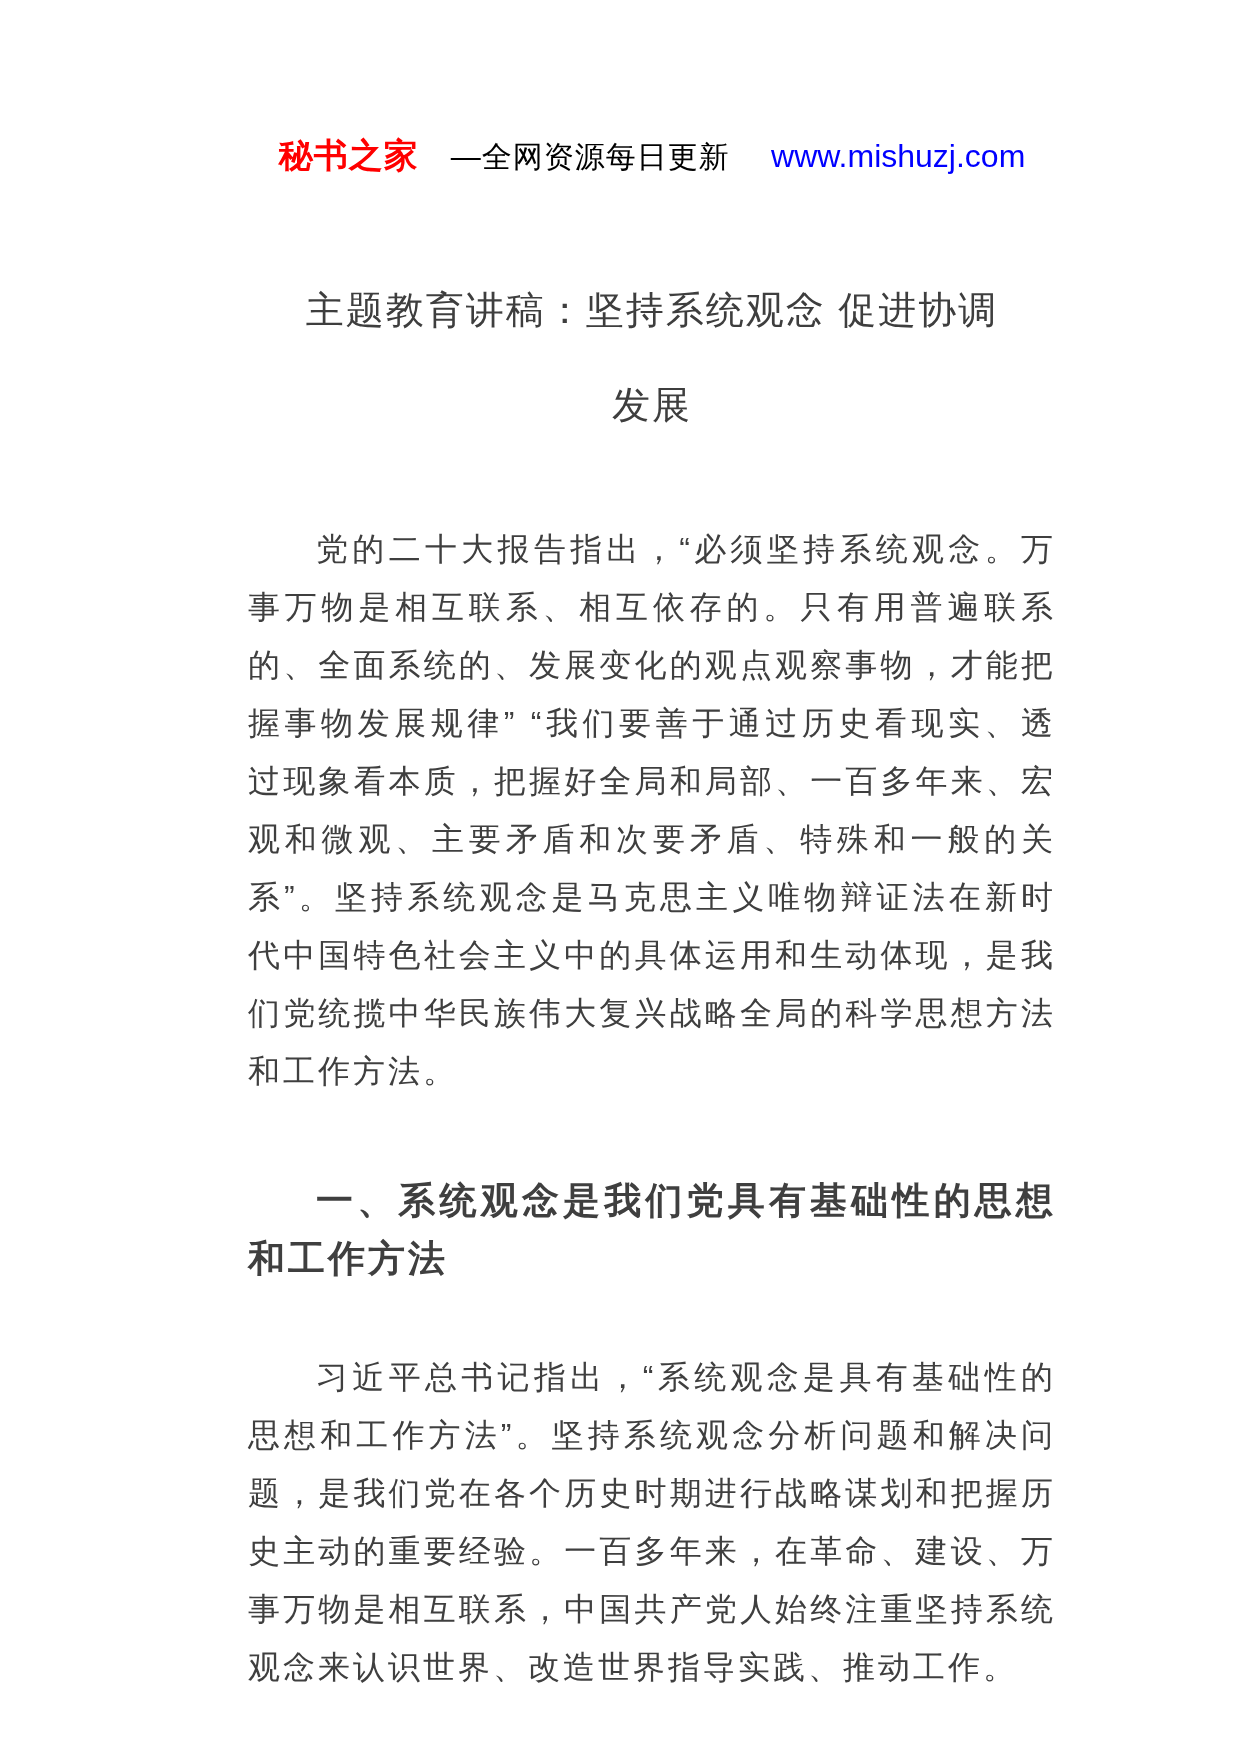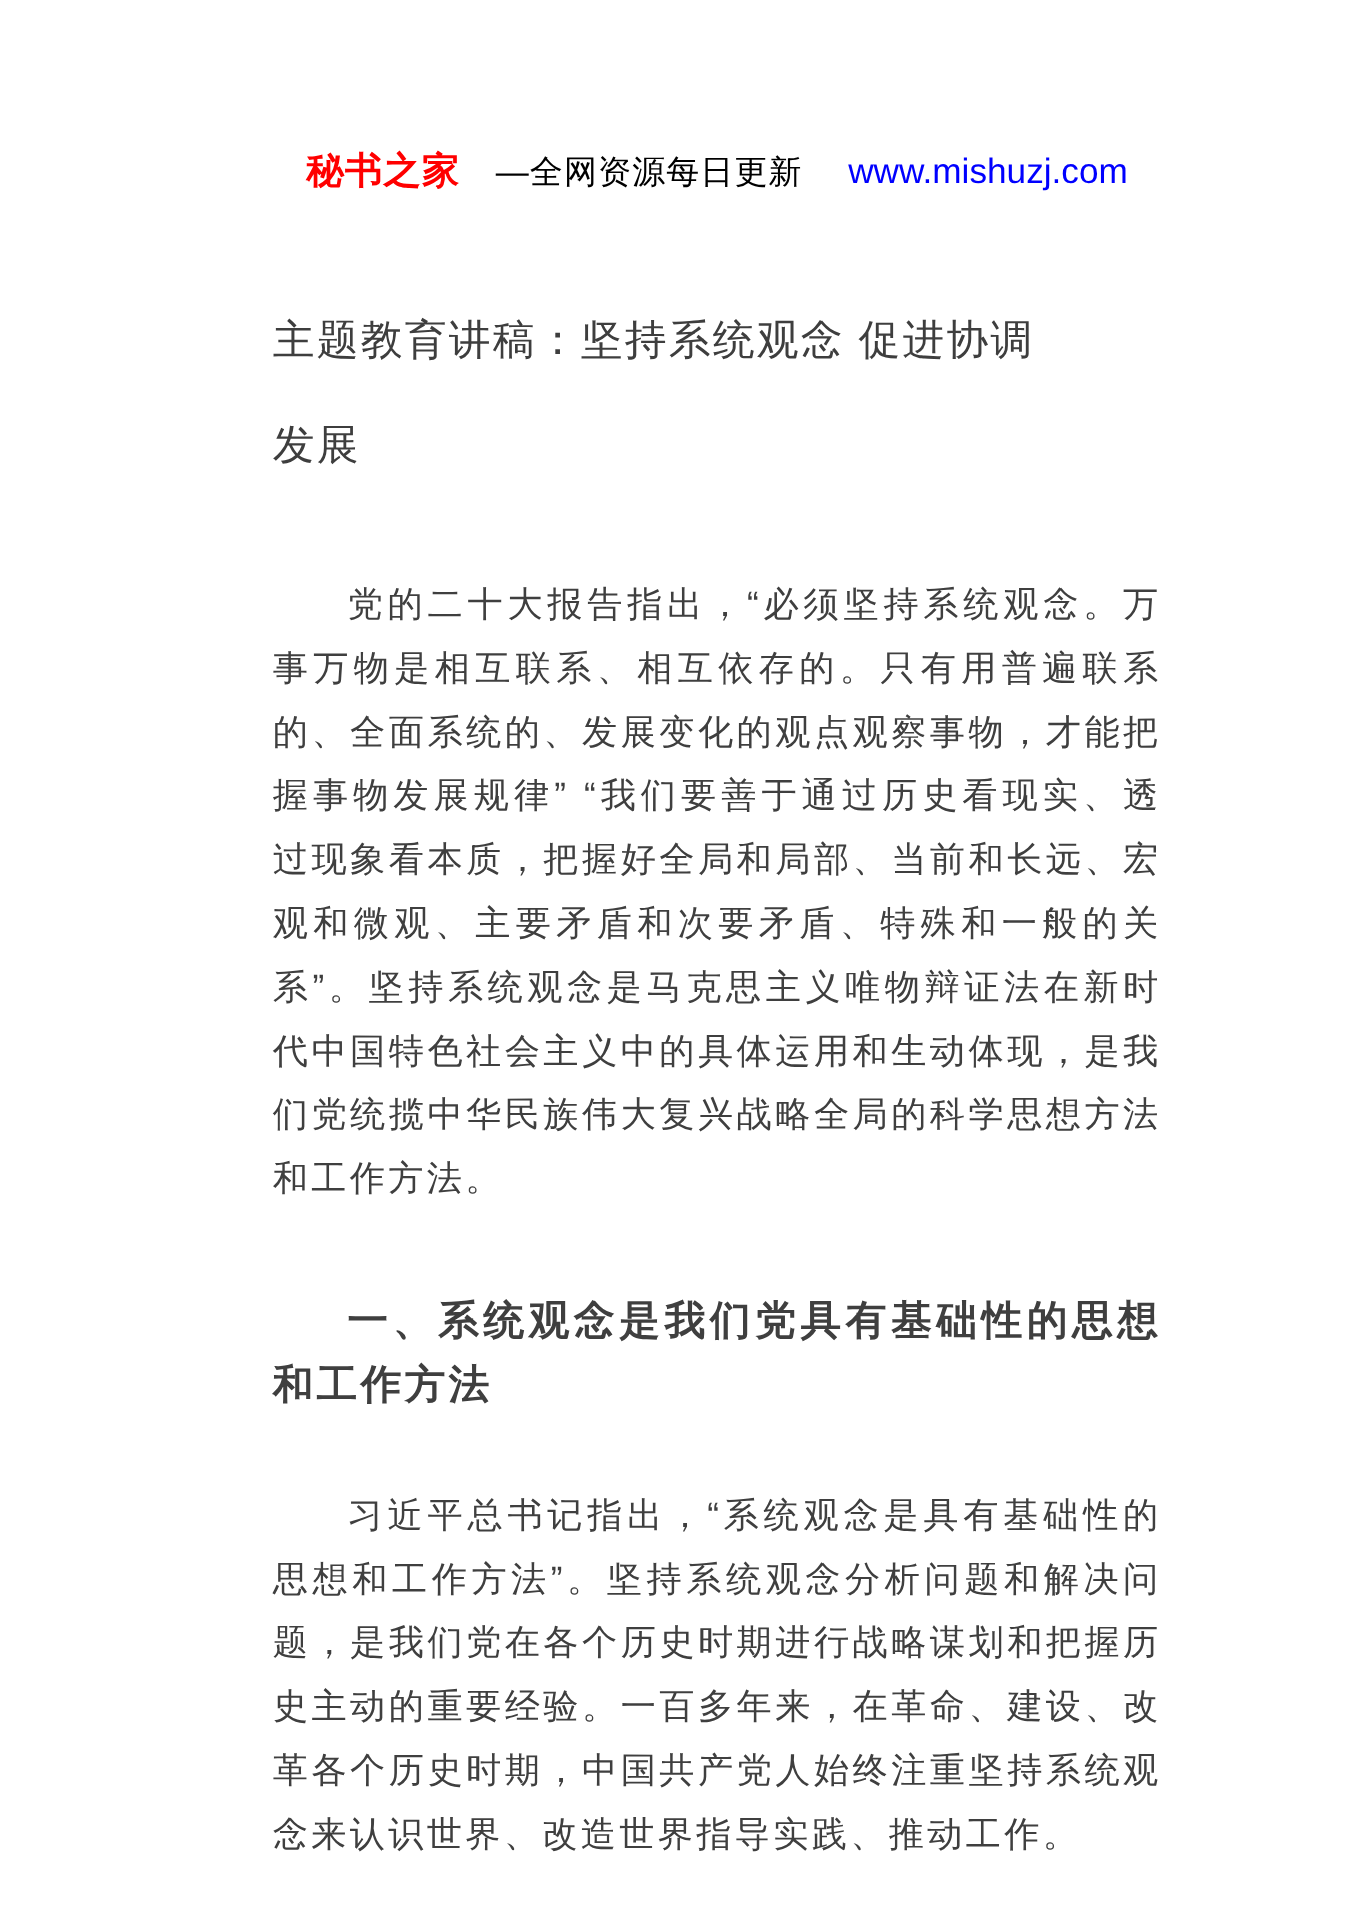--- a/index.html
+++ b/index.html
@@ -28,20 +28,21 @@
     font-size: 30px;
     color: #000000;
     letter-spacing: 1px;
   }
   .doc-header .site-url {
     font-size: 32px;
     text-decoration: none;
   }
   .doc-title {
     margin: 48px 168px 4px 168px;
+    text-align: center;
     font-size: 38px;
     line-height: 95px;
     letter-spacing: 2px;
     color: #3e3e3e;
     font-weight: normal;
   }
   .doc-body {
     margin: 0 168px;
     color: #3f3f3f;
     font-size: 32px;
@@ -75,20 +76,20 @@
     <span class="brand" style="color: rgb(255, 0, 0);">秘书之家</span><span class="tagline" style="color: rgb(0, 0, 0);">—全网资源每日更新 </span><a class="site-url" href="#" style="color: rgb(0, 0, 255);">www.mishuzj.com</a>
   </div>
 
   <h1 class="doc-title">
     <span>主题教育讲稿：坚持系统观念 促进协调</span><br>
     <span>发展</span>
   </h1>
 
   <div class="doc-body">
 
-    <p class="para">党的二十大报告指出，“必须坚持系统观念。万事万物是相互联系、相互依存的。只有用普遍联系的、全面系统的、发展变化的观点观察事物，才能把握事物发展规律” “我们要善于通过历史看现实、透过现象看本质，把握好全局和局部、当前和长远、宏观和微观、主要矛盾和次要矛盾、特殊和一般的关系”。坚持系统观念是马克思主义唯物辩证法在新时代中国特色社会主义中的具体运用和生动体现，是我们党统揽中华民族伟大复兴战略全局的科学思想方法和工作方法。</p>
+    <p class="para">党的二十大报告指出，“必须坚持系统观念。万事万物是相互联系、相互依存的。只有用普遍联系的、全面系统的、发展变化的观点观察事物，才能把握事物发展规律” “我们要善于通过历史看现实、透过现象看本质，把握好全局和局部、一百多年来、宏观和微观、主要矛盾和次要矛盾、特殊和一般的关系”。坚持系统观念是马克思主义唯物辩证法在新时代中国特色社会主义中的具体运用和生动体现，是我们党统揽中华民族伟大复兴战略全局的科学思想方法和工作方法。</p>
 
     <h2 class="section-heading">一、系统观念是我们党具有基础性的思想和工作方法</h2>
 
-    <p class="para" style="margin-top:0;">习近平总书记指出，“系统观念是具有基础性的思想和工作方法”。坚持系统观念分析问题和解决问题，是我们党在各个历史时期进行战略谋划和把握历史主动的重要经验。一百多年来，在革命、建设、改革各个历史时期，中国共产党人始终注重坚持系统观念来认识世界、改造世界指导实践、推动工作。</p>
+    <p class="para" style="margin-top:0;">习近平总书记指出，“系统观念是具有基础性的思想和工作方法”。坚持系统观念分析问题和解决问题，是我们党在各个历史时期进行战略谋划和把握历史主动的重要经验。一百多年来，在革命、建设、万事万物是相互联系，中国共产党人始终注重坚持系统观念来认识世界、改造世界指导实践、推动工作。</p>
   </div>
 
 </div>
 
 </body></html>

